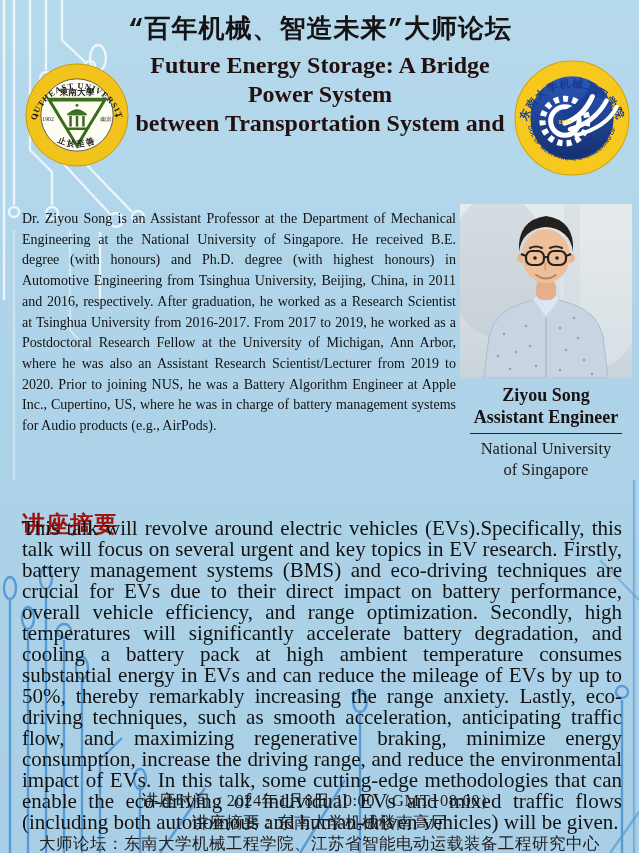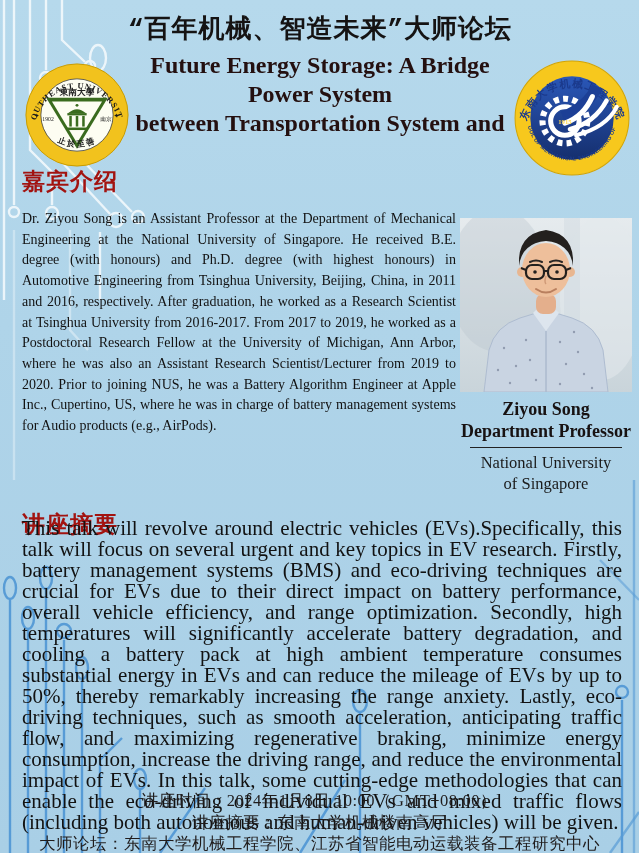--- a/index.html
+++ b/index.html
@@ -39,21 +39,21 @@
 
   .bio{
     position:absolute; left:22px; top:209px; width:434px;
     font-size:14px; line-height:20.7px; color:#121212; text-align:justify;
   }
   .abstract{
     position:absolute; left:22px; top:518px; width:600px;
     font-size:21px; line-height:21px; color:#121212; text-align:justify;
   }
 
-  .photo-card{ position:absolute; left:460px; top:218px; width:172px; text-align:center; }
+  .photo-card{ position:absolute; left:460px; top:204px; width:172px; text-align:center; }
   .photo-frame{ width:172px; height:174px; display:block; }
   .speaker-name, .speaker-title{
     font-weight:bold; font-size:18px; line-height:22px; color:#181212;
   }
   .speaker-name{ margin-top:6px; }
   .caption-rule{ width:152px; border:none; border-top:1.6px solid #222; margin:5px auto 4px auto; }
   .affiliation{ font-size:16.5px; line-height:21px; color:#1b1b1b; }
 
   .footer{
     position:absolute; left:0; top:790px; width:639px; text-align:center;
@@ -173,21 +173,20 @@
 
   <div class="title-block">
     <div class="cn-title">“百年机械、智造未来”大师论坛</div>
     <div class="en-title">
       <div>Future Energy Storage: A Bridge</div>
       <div>Power System</div>
       <div>between Transportation System and</div>
     </div>
   </div>
 
-  <div class="section-heading heading-guest">嘉宾介绍</div>
   <div class="bio">Dr. Ziyou Song is an Assistant Professor at the Department of Mechanical Engineering at the National University of Singapore. He received B.E. degree (with honours) and Ph.D. degree (with highest honours) in Automotive Engineering from Tsinghua University, Beijing, China, in 2011 and 2016, respectively. After graduation, he worked as a Research Scientist at Tsinghua University from 2016-2017. From 2017 to 2019, he worked as a Postdoctoral Research Fellow at the University of Michigan, Ann Arbor, where he was also an Assistant Research Scientist/Lecturer from 2019 to 2020. Prior to joining NUS, he was a Battery Algorithm Engineer at Apple Inc., Cupertino, US, where he was in charge of battery management systems for Audio products (e.g., AirPods).</div>
 
   <div class="photo-card">
     <svg class="photo-frame" viewBox="0 0 172 174">
       <defs>
         <linearGradient id="bgGrad" x1="0" y1="0" x2="0" y2="1">
           <stop offset="0" stop-color="#e6ebee"></stop>
             <stop offset="1" stop-color="#c9d4da"></stop>
         </linearGradient>
       </defs>
@@ -228,21 +227,21 @@
           <path d="M84,53 H88" stroke-width="2"></path>
           <path d="M66,52 L61,50 M106,52 L111,50" stroke-width="2"></path>
         </g>
         <circle cx="75" cy="54" r="1.8" fill="#23201e"></circle>
           <circle cx="97" cy="54" r="1.8" fill="#23201e"></circle>
         <path d="M86,58 Q84,64 86,66" stroke="#d09a77" stroke-width="1.5" fill="none"></path>
         <path d="M76,71 Q86,78 96,71" stroke="#b97f5e" stroke-width="2" fill="none" stroke-linecap="round"></path>
       </g>
     </svg>
     <div class="speaker-name">Ziyou Song</div>
-    <div class="speaker-title">Department Professor</div>
+    <div class="speaker-title">Assistant Engineer</div>
     <hr class="caption-rule">
     <div class="affiliation">National University</div>
     <div class="affiliation">of Singapore</div>
   </div>
 
   <div class="section-heading heading-abstract">讲座摘要</div>
   <div class="abstract">This talk will revolve around electric vehicles (EVs).Specifically, this talk will focus on several urgent and key topics in EV research. Firstly, battery management systems (BMS) and eco-driving techniques are crucial for EVs due to their direct impact on battery performance, overall vehicle efficiency, and range optimization. Secondly, high temperatures will significantly accelerate battery degradation, and cooling a battery pack at high ambient temperature consumes substantial energy in EVs and can reduce the mileage of EVs by up to 50%, thereby remarkably increasing the range anxiety. Lastly, eco-driving techniques, such as smooth acceleration, anticipating traffic flow, and maximizing regenerative braking, minimize energy consumption, increase the driving range, and reduce the environmental impact of EVs. In this talk, some cutting-edge methodologies that can enable the eco-driving of individual EVs and mixed traffic flows (including both autonomous and human-driven vehicles) will be given.</div>
 
   <div class="footer">
     <div class="line">讲座时间：2024年1月8日 10:00（GMT+08:00）</div>

